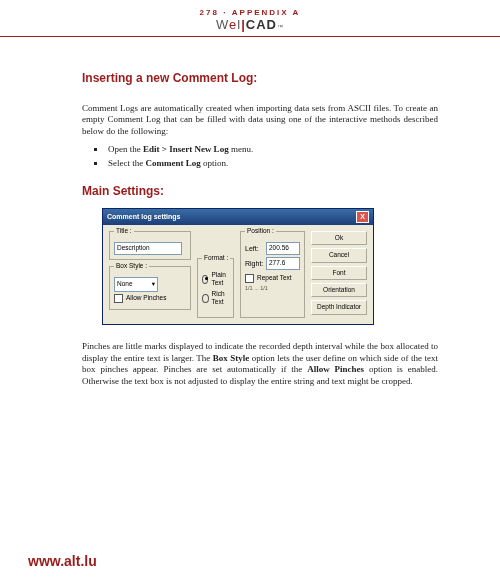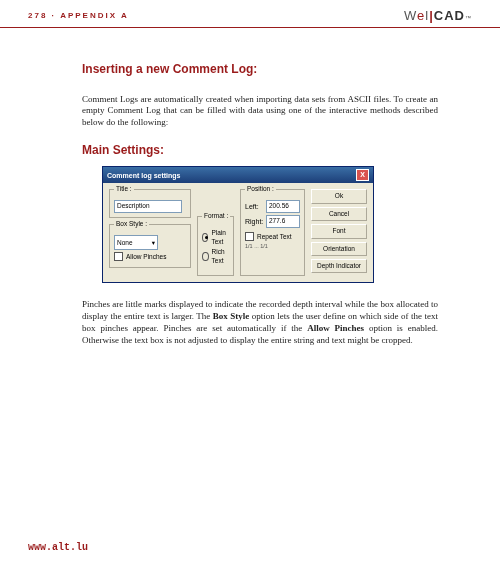--- a/index.html
+++ b/index.html
@@ -12,20 +12,21 @@
     background: #fff;
     position: relative;
     box-sizing: border-box;
   }
   .header {
     display: flex;
     justify-content: space-between;
     align-items: center;
     padding: 8px 28px 4px 28px;
     border-bottom: 0.5px solid #9a1b1b;
+    flex-direction: column;
   }
   .hdr-left {
     color: #9a1b1b;
     letter-spacing: 2px;
     font-family: Arial, sans-serif;
     font-size: 8px;
     font-weight: bold;
   }
   .hdr-right {
     font-family: Arial, sans-serif;
@@ -106,40 +107,44 @@
     width:54px;
     text-align:center;
     font-size:6.5px;
     margin-bottom:3px;
   }
   .caption{
     text-align:center;font-style:italic;font-size:8px;
     color:#444;margin:6px 0 16px 0;
   }
   .footer{
-    position:absolute;bottom:26px;left:28px;
-    font-family:Liberation Mono, monospace;font-size:10px;
+    position:absolute;bottom:10px;left:28px;
+    font-family:Liberation Sans, sans-serif;font-size:14px;
     font-weight:bold;color:#9a1b1b;
   }
   .unit{font-size:5.5px;color:#555;margin-top:2px;}
 </style>
 </head>
 <body>
 
 <div class="header">
   <div class="hdr-left">278 · APPENDIX A</div>
   <div class="hdr-right">
     <span>W</span><span class="red">e</span><span>l</span><span class="bar">|</span><span class="bold">C</span><span class="bold">A</span><span class="bold">D</span><span style="font-size:6px">™</span>
   </div>
 </div>
 
 <div class="content">
 
   <div class="sec-head">Inserting a new Comment Log:</div>
   <p class="para">Comment Logs are automatically created when importing data sets from ASCII files. To create an empty Comment Log that can be filled with data using one of the interactive methods described below do the following:</p>
+  <ul class="bul">
+    <li><span>Open the </span><span class="bold">Edit &gt; Insert New Log</span><span> menu.</span></li>
+    <li><span>Select the </span><span class="bold">Comment Log</span><span> option.</span></li>
+  </ul>
 
   <div class="sec-head">Main Settings:</div>
 
   <div class="dlg-wrap">
     <div class="dlg">
       <div class="dlg-title">
         <span>Comment log settings</span>
         <span class="dlg-x">X</span>
       </div>
       <div class="dlg-body">

